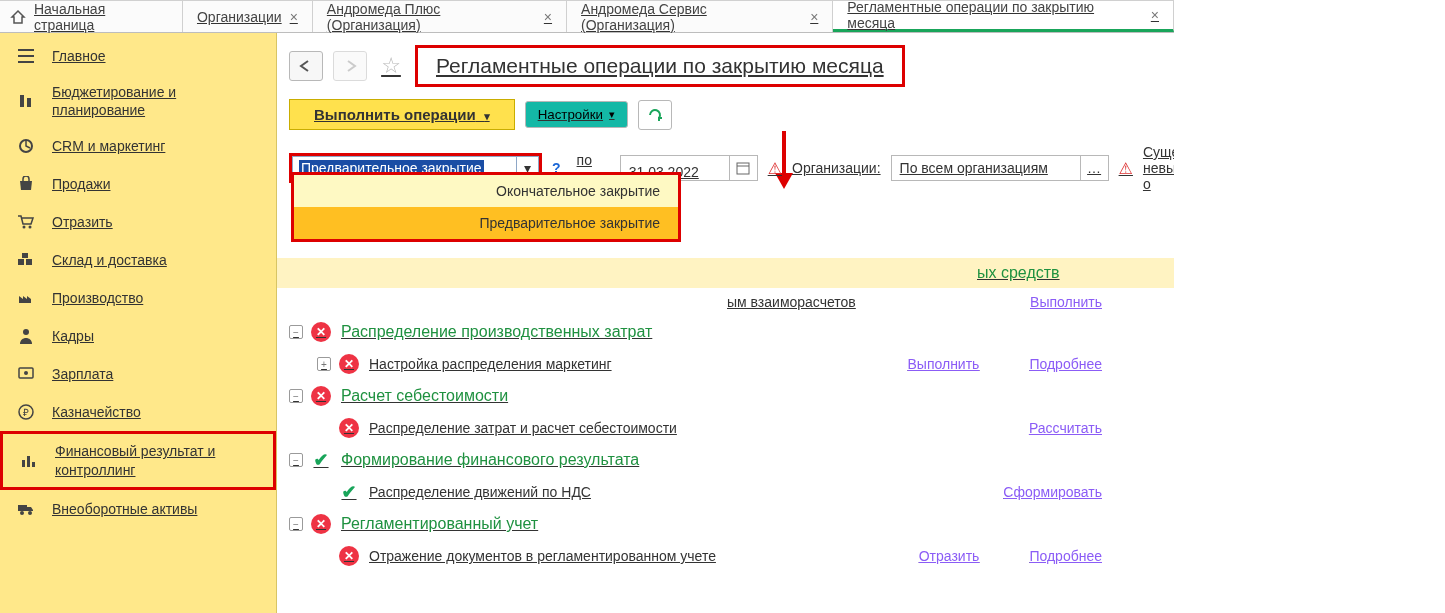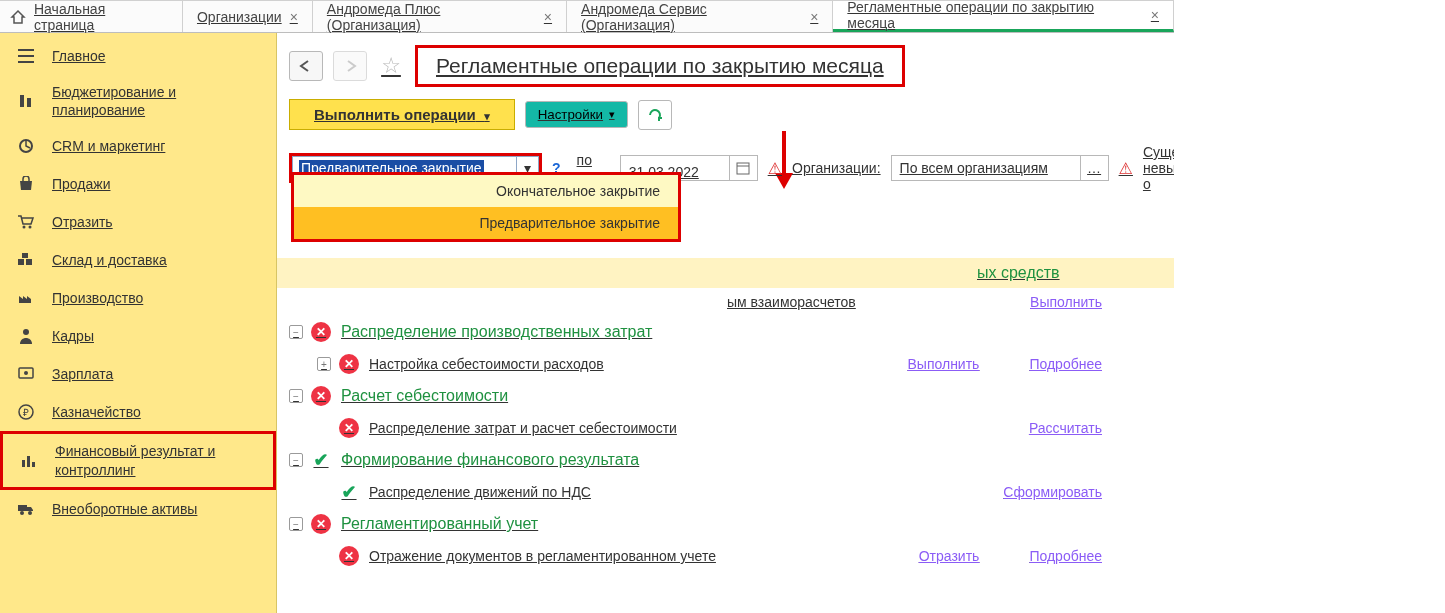--- a/index.html
+++ b/index.html
@@ -296,21 +296,21 @@
         </div>
 
         <div class="tree-row indent-a">
           <span class="tg">−</span>
           <span class="st-ico st-err">✕</span>
           <span class="row-title grp">Распределение производственных затрат</span>
         </div>
         <div class="tree-row indent-b">
           <span class="tg">+</span>
           <span class="st-ico st-err">✕</span>
-          <span class="row-title">Настройка себестоимости расходов</span>
+          <span class="row-title">Настройка распределения маркетинг</span>
           <div class="tree-links">
             <a>Выполнить</a>
             <a>Подробнее</a>
           </div>
         </div>
 
         <div class="tree-row indent-a">
           <span class="tg">−</span>
           <span class="st-ico st-err">✕</span>
           <span class="row-title grp">Расчет себестоимости</span>

